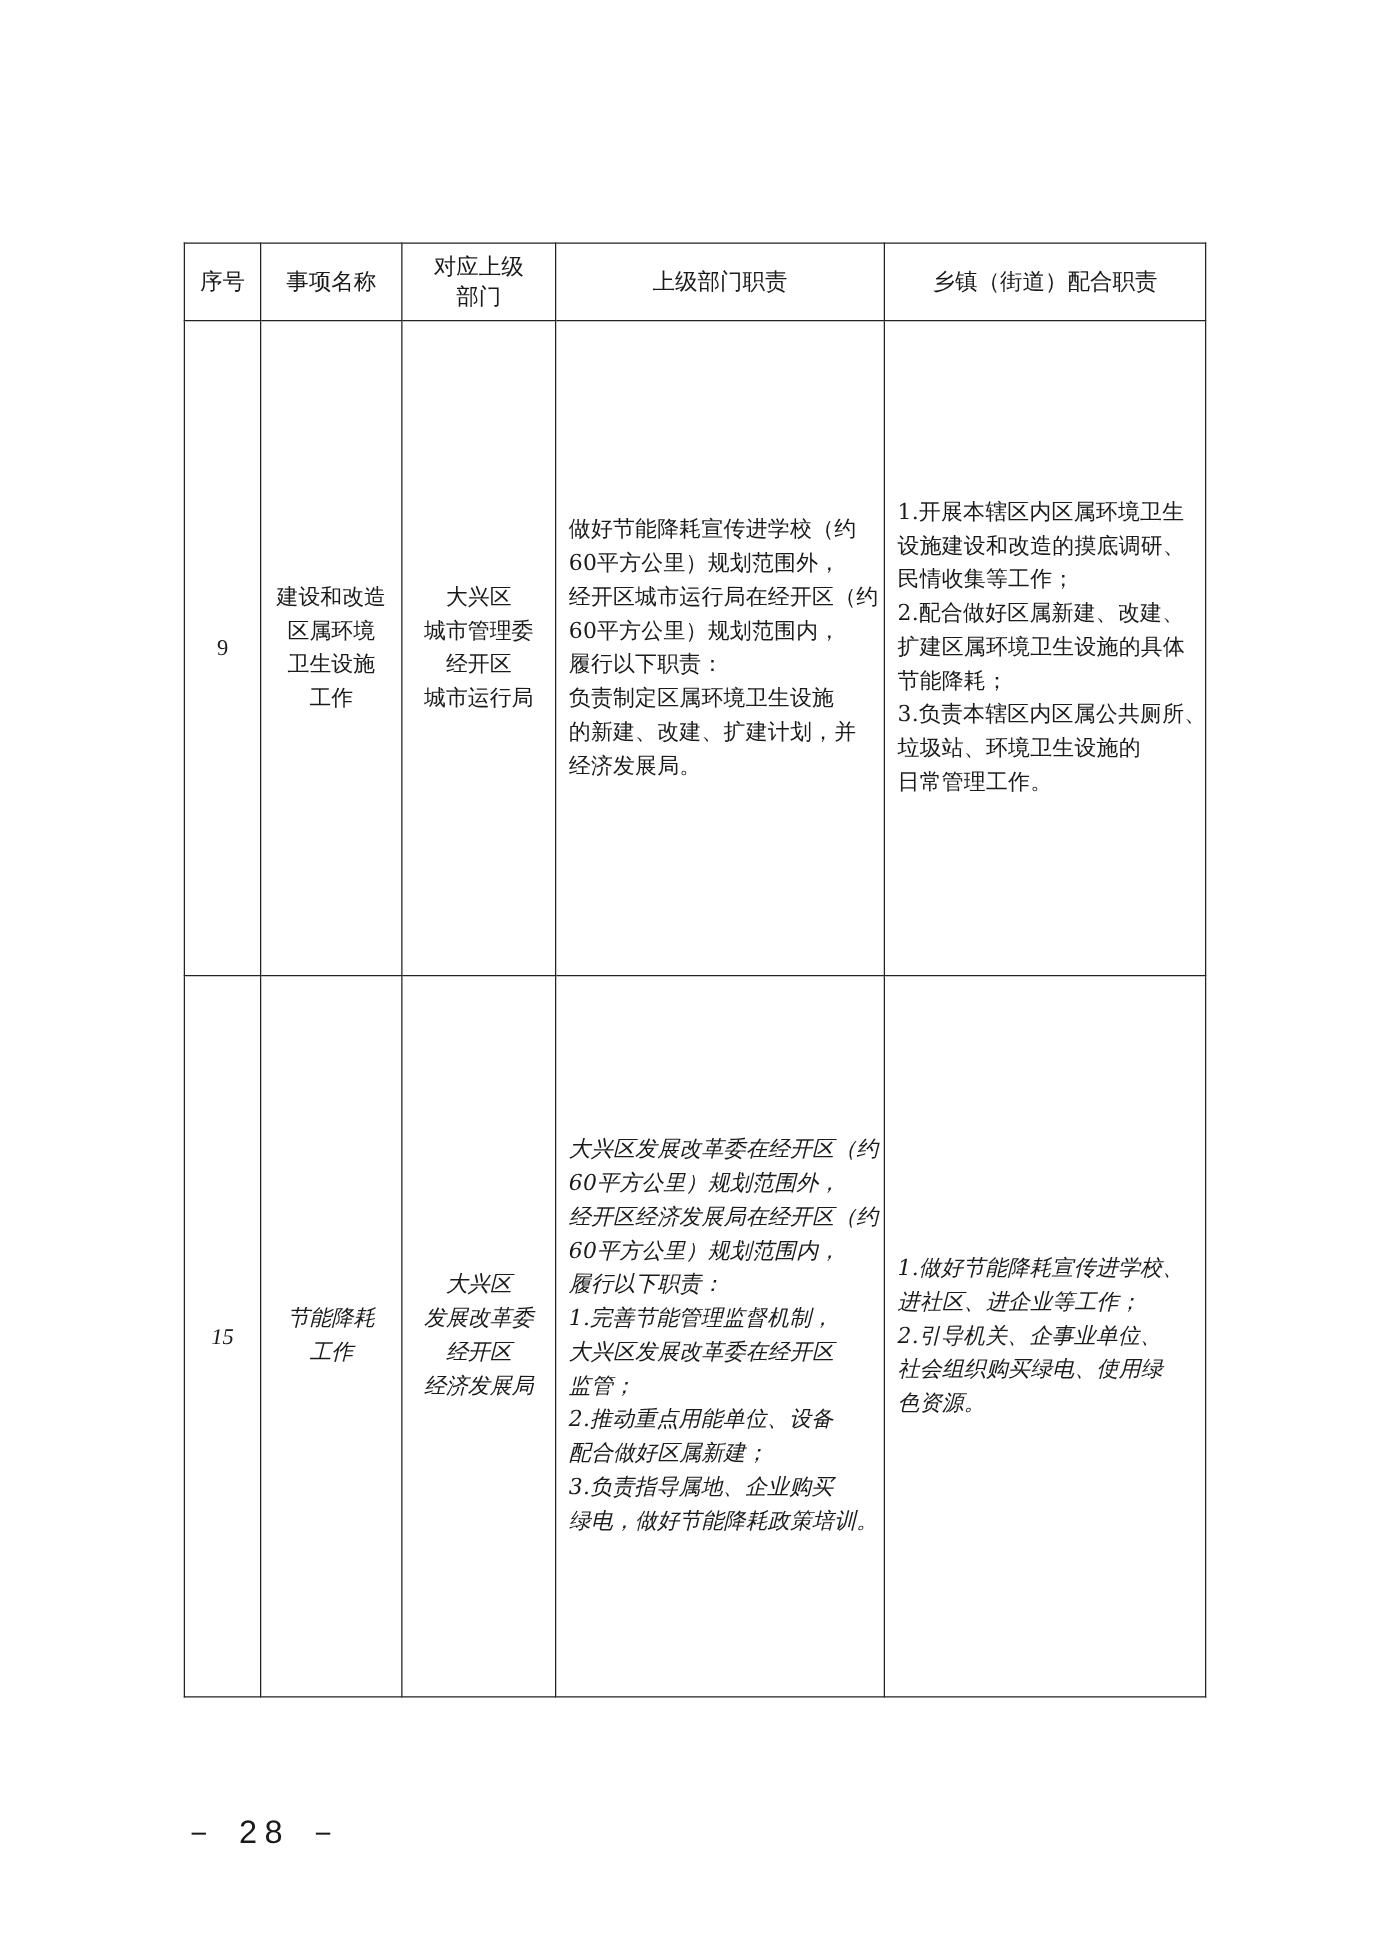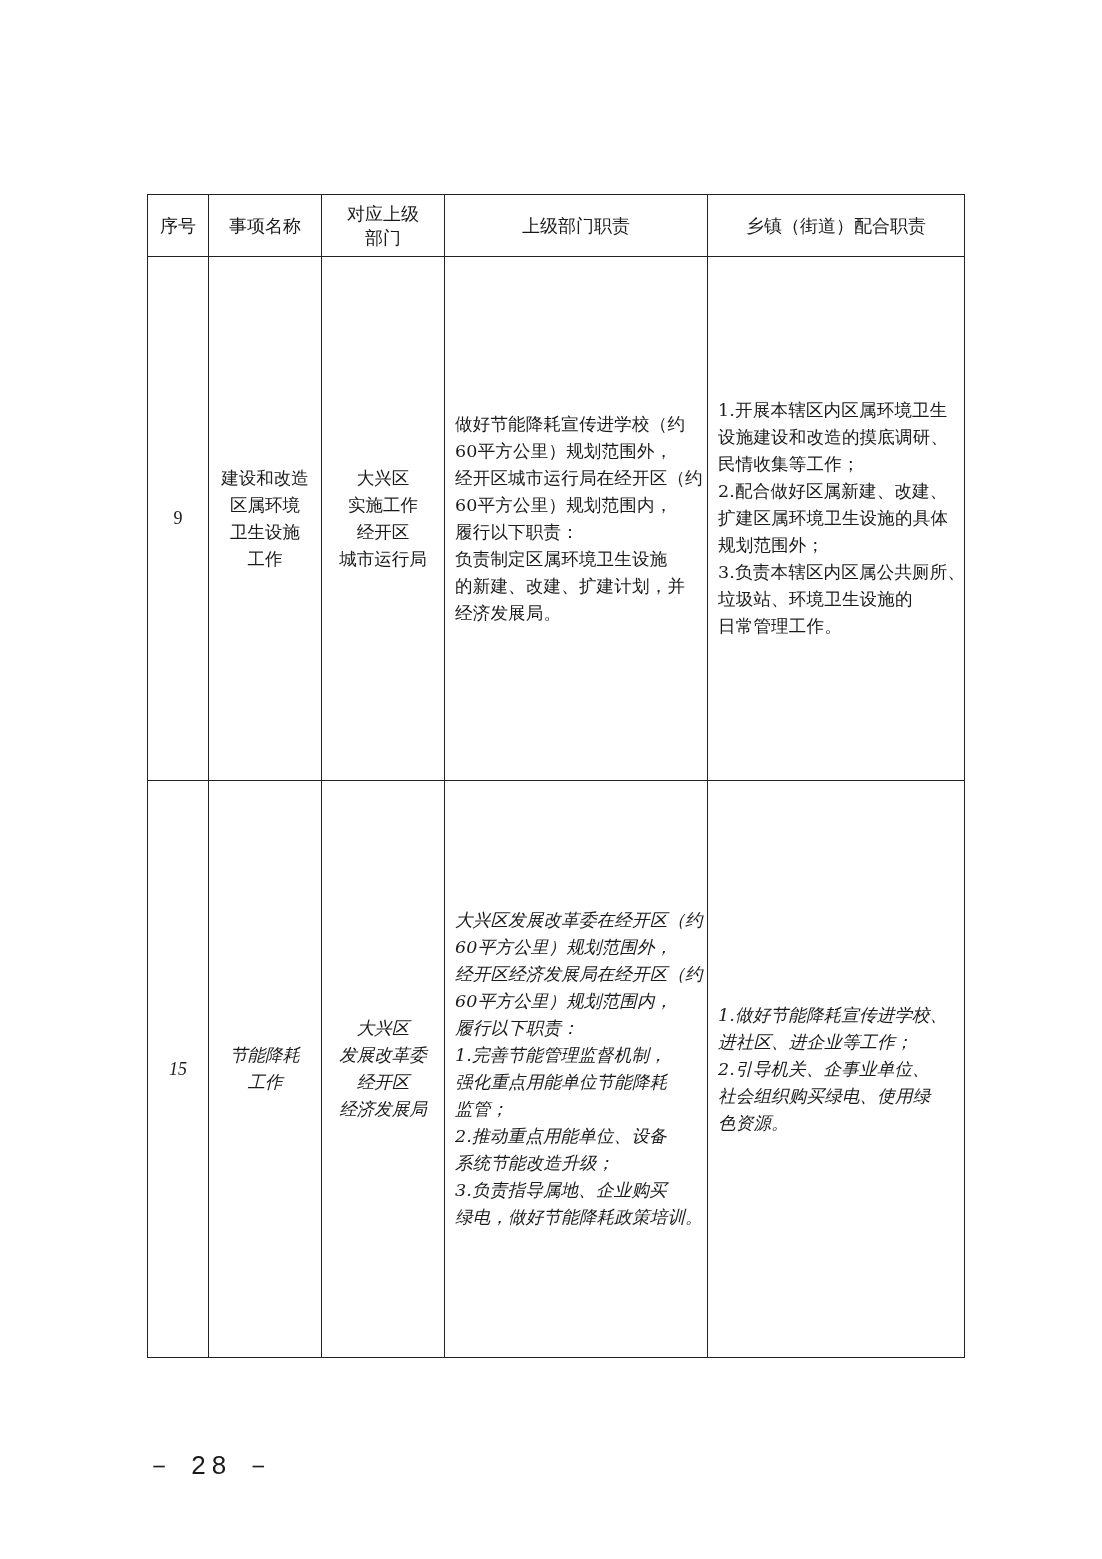--- a/index.html
+++ b/index.html
@@ -47,41 +47,41 @@
     <tr class="r14">
       <td class="c-num">9</td>
       <td class="c-name">
         <span class="line">建设和改造</span>
         <span class="line">区属环境</span>
         <span class="line">卫生设施</span>
         <span class="line">工作</span>
       </td>
       <td class="c-dept">
         <span class="line">大兴区</span>
-        <span class="line">实施工作</span>
+        <span class="line">城市管理委</span>
         <span class="line">经开区</span>
         <span class="line">城市运行局</span>
       </td>
       <td class="c-upper">
         <span class="line">做好节能降耗宣传进学校（约</span>
         <span class="line">60平方公里）规划范围外，</span>
         <span class="line">经开区城市运行局在经开区（约</span>
         <span class="line">60平方公里）规划范围内，</span>
         <span class="line">履行以下职责：</span>
         <span class="line">负责制定区属环境卫生设施</span>
         <span class="line">的新建、改建、扩建计划，并</span>
         <span class="line">经济发展局。</span>
       </td>
       <td class="c-town">
         <span class="line">1.开展本辖区内区属环境卫生</span>
         <span class="line">设施建设和改造的摸底调研、</span>
         <span class="line">民情收集等工作；</span>
         <span class="line">2.配合做好区属新建、改建、</span>
         <span class="line">扩建区属环境卫生设施的具体</span>
-        <span class="line">规划范围外；</span>
+        <span class="line">节能降耗；</span>
         <span class="line">3.负责本辖区内区属公共厕所、</span>
         <span class="line">垃圾站、环境卫生设施的</span>
         <span class="line">日常管理工作。</span>
       </td>
     </tr>
     <tr class="r15">
       <td class="c-num">15</td>
       <td class="c-name">
         <span class="line">节能降耗</span>
         <span class="line">工作</span>
@@ -92,24 +92,24 @@
         <span class="line">经开区</span>
         <span class="line">经济发展局</span>
       </td>
       <td class="c-upper">
         <span class="line">大兴区发展改革委在经开区（约</span>
         <span class="line">60平方公里）规划范围外，</span>
         <span class="line">经开区经济发展局在经开区（约</span>
         <span class="line">60平方公里）规划范围内，</span>
         <span class="line">履行以下职责：</span>
         <span class="line">1.完善节能管理监督机制，</span>
-        <span class="line">强化重点用能单位节能降耗</span>
+        <span class="line">大兴区发展改革委在经开区</span>
         <span class="line">监管；</span>
         <span class="line">2.推动重点用能单位、设备</span>
-        <span class="line">系统节能改造升级；</span>
+        <span class="line">配合做好区属新建；</span>
         <span class="line">3.负责指导属地、企业购买</span>
         <span class="line">绿电，做好节能降耗政策培训。</span>
       </td>
       <td class="c-town">
         <span class="line">1.做好节能降耗宣传进学校、</span>
         <span class="line">进社区、进企业等工作；</span>
         <span class="line">2.引导机关、企事业单位、</span>
         <span class="line">社会组织购买绿电、使用绿</span>
         <span class="line">色资源。</span>
       </td>

